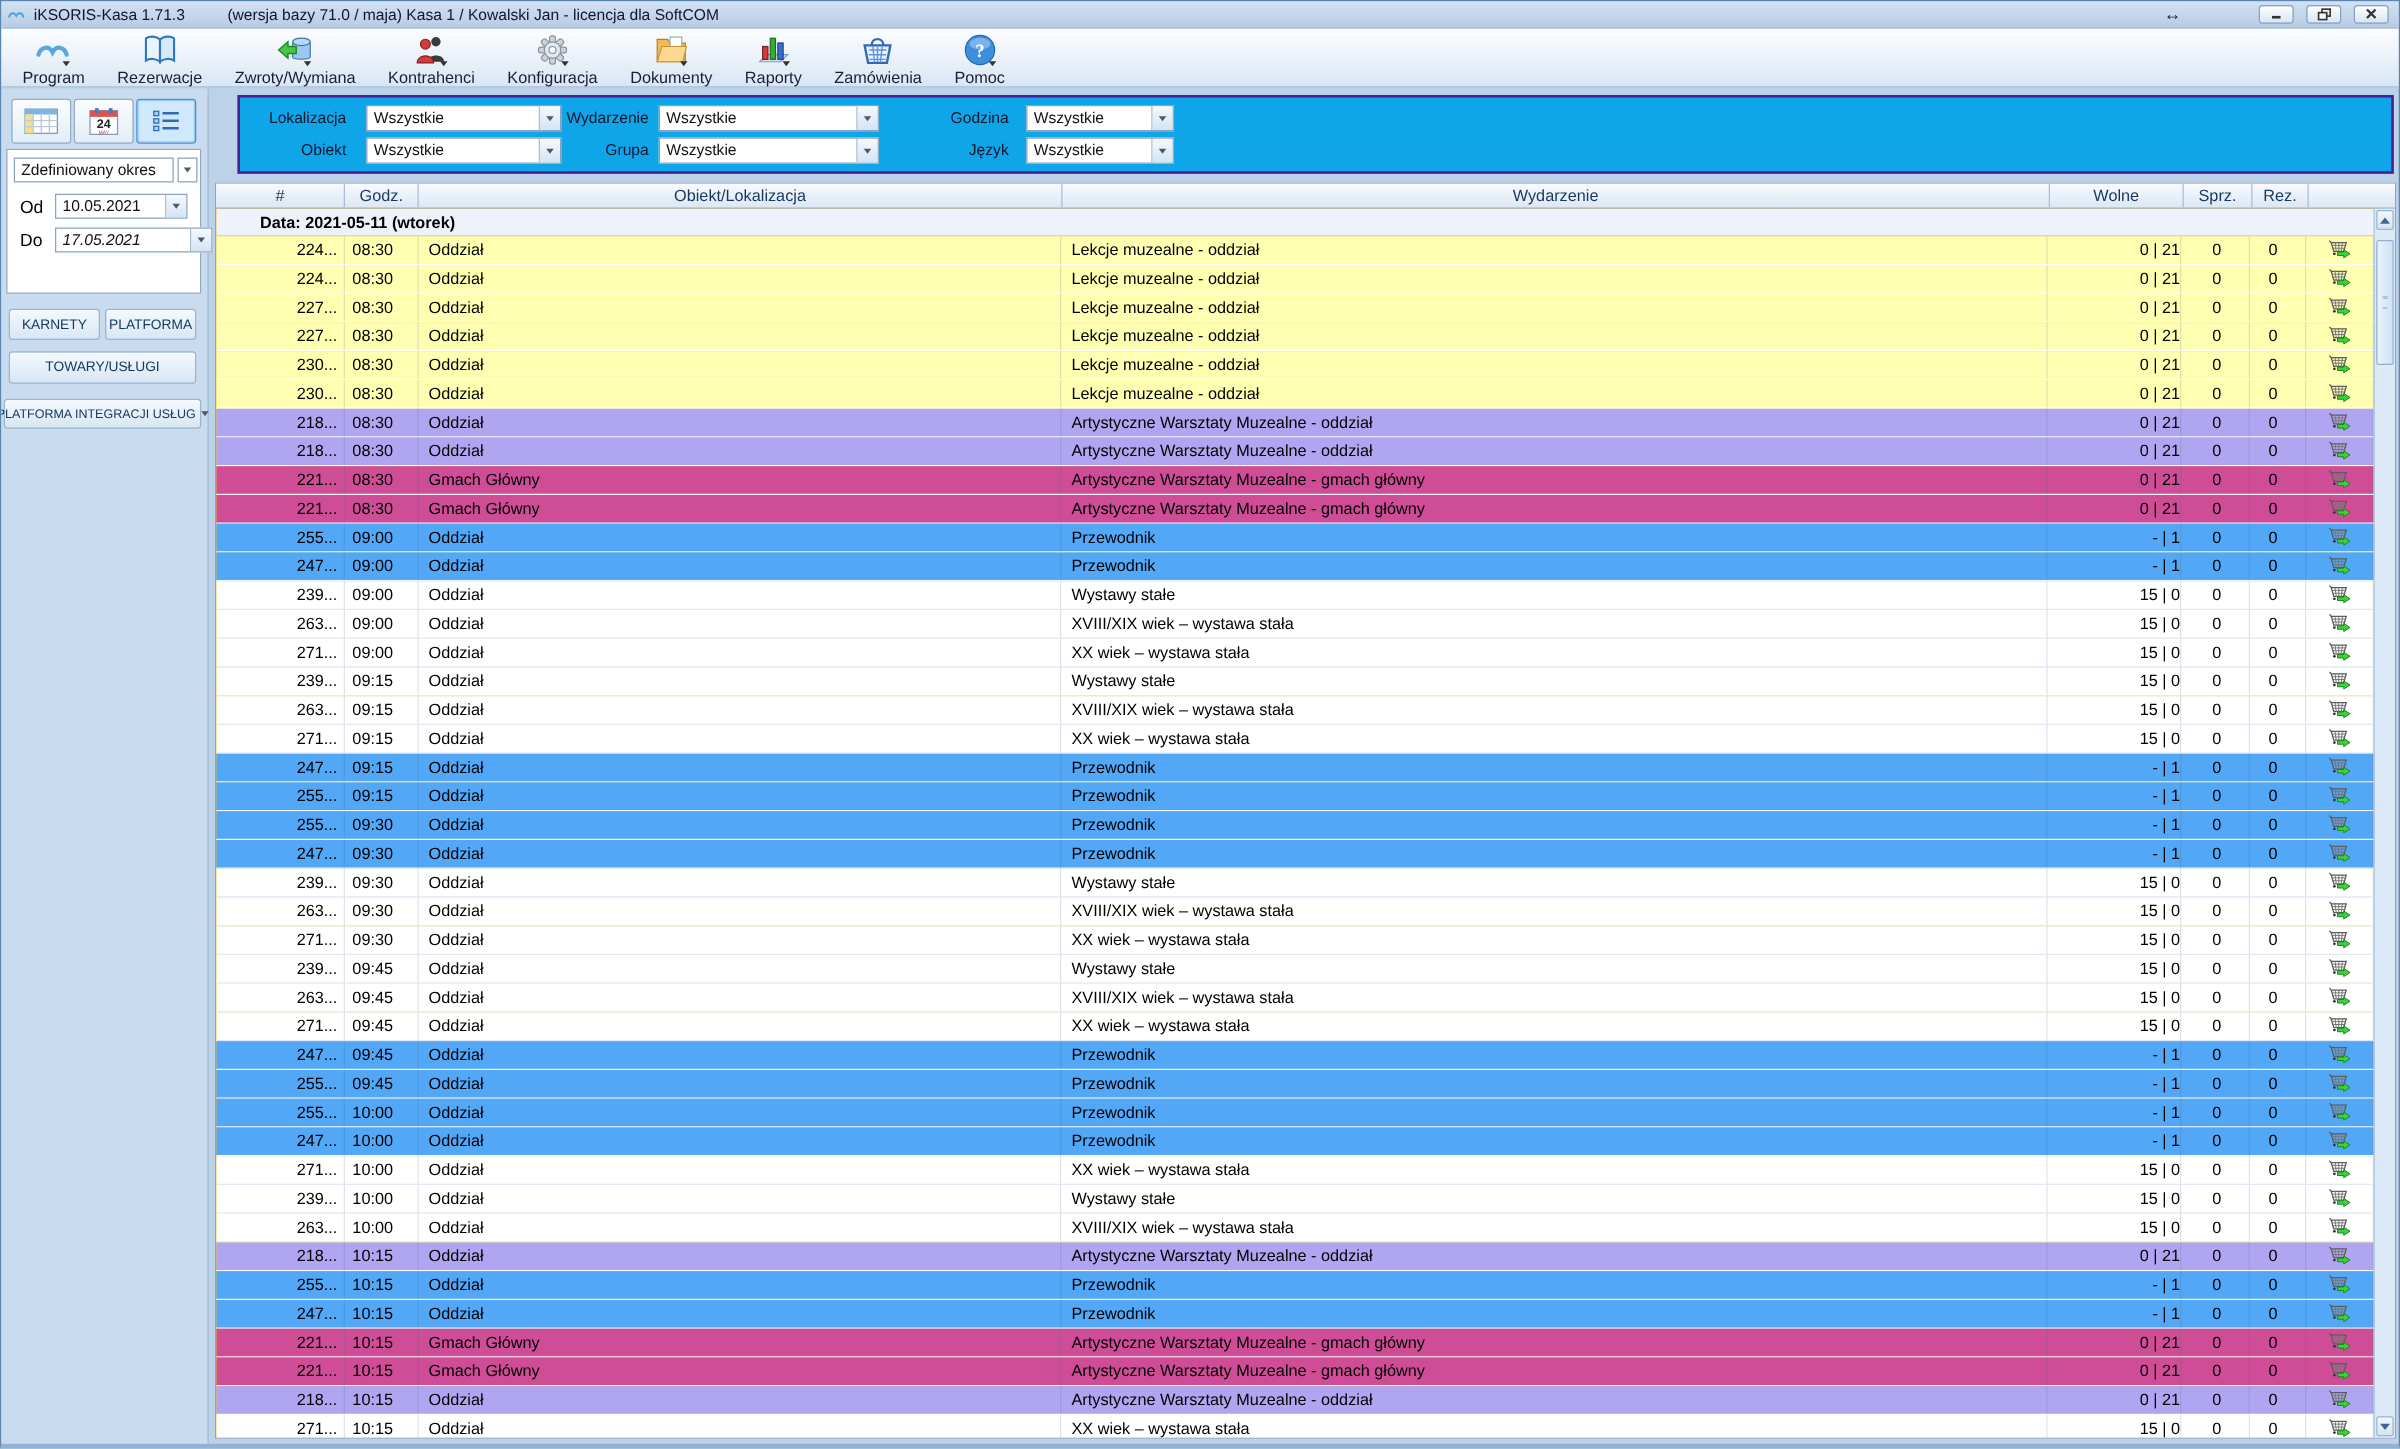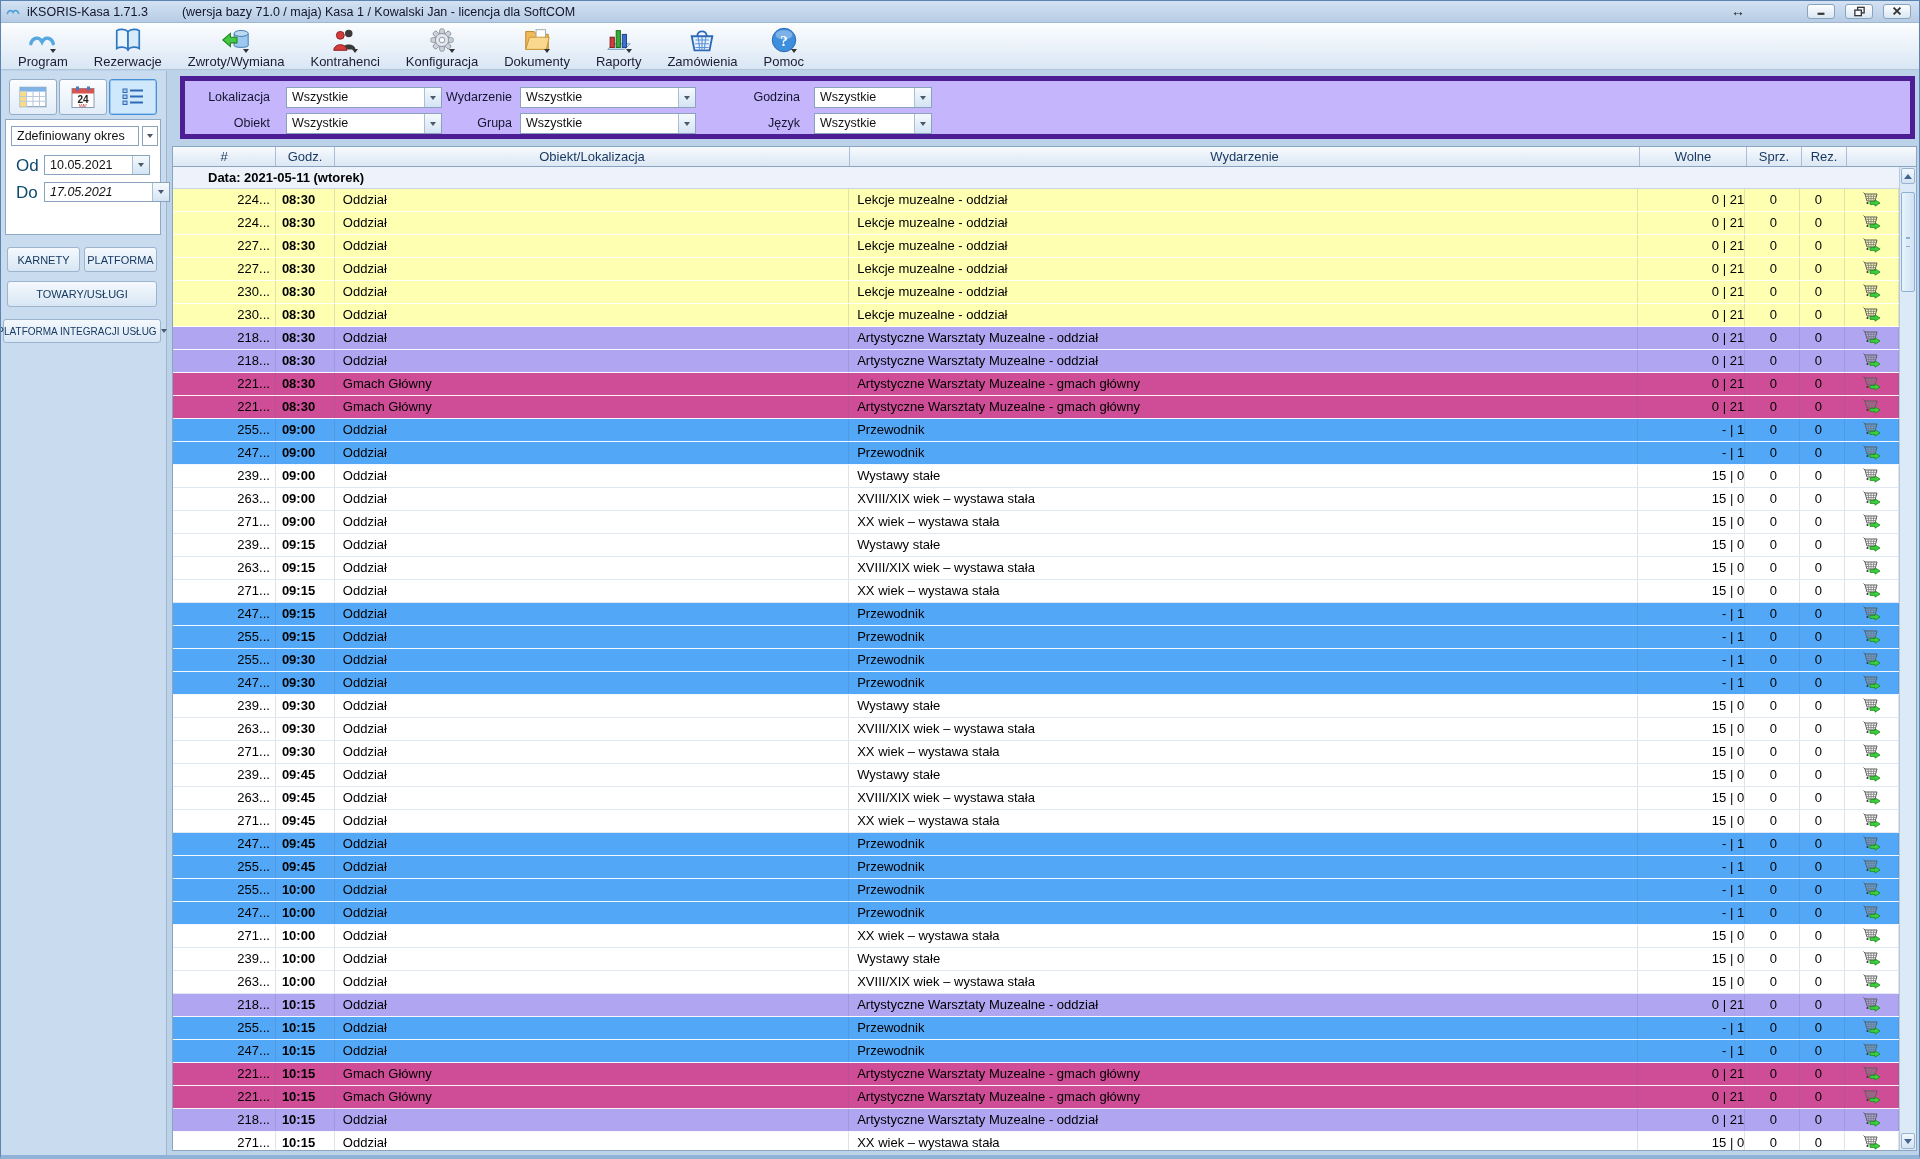--- a/index.html
+++ b/index.html
@@ -39,50 +39,50 @@
   .side-panel { position:absolute; left:4px; top:48px; width:156px; height:116px;
     background:#fff; border:1px solid #8fa8c4; }
   .combo { position:relative; background:#fff; border:1px solid #89a3bd; height:20px;
     font-size:12.5px; line-height:18px; padding:0 20px 0 5px; color:#111; white-space:nowrap; overflow:hidden; }
   .combo .cbtn { position:absolute; right:0; top:0; bottom:0; width:17px;
     background:linear-gradient(#f5f9fd,#d4e4f4); border-left:1px solid #a8c0d6;
     display:flex; align-items:center; justify-content:center; }
   .tri { width:0; height:0; border-left:3.5px solid transparent; border-right:3.5px solid transparent; border-top:4px solid #4a5a6a; }
   .tri-up { width:0; height:0; border-left:4px solid transparent; border-right:4px solid transparent; border-bottom:5px solid #44658c; }
   .tri-dn { width:0; height:0; border-left:4px solid transparent; border-right:4px solid transparent; border-top:5px solid #44658c; }
-  .side-label { position:absolute; font-size:17px; color:#0c4a6e; line-height:19px; }
+  .side-label { position:absolute; font-size:14px; color:#000000; line-height:19px; }
   .side-btn { position:absolute; background:linear-gradient(#f4f9fd,#d8e6f4);
     border:1px solid #9cb4cd; border-radius:3px; font-size:11px; color:#173a62;
     display:flex; align-items:center; justify-content:center; white-space:nowrap; }
 
   
   .main { position:absolute; left:171px; top:69px; right:2px; bottom:4px; }
-  .filterbar { position:absolute; left:8px; right:2px; top:6px; height:63px;
-    background:#c4b5fd; border:5px solid #4c1d95; }
+  .filterbar { position:absolute; left:18px; right:2px; top:6px; height:63px;
+    background:#0ea5e9; border:2px solid #4c1d95; }
   .flabel { position:absolute; text-align:right; font-size:12.5px; color:#15152e; line-height:21px; }
   .fcombo { position:absolute; height:21px; }
 
   
   .tablewrap { position:absolute; left:0; right:0; top:76px; bottom:0; background:#fff;
     border:1px solid #8aa5c2; }
   .thead { display:flex; height:20px; background:linear-gradient(#f8fbfe,#e7eff8 55%,#dce8f4);
     border-bottom:1px solid #8aa5c2; }
   .th { font-size:13px; color:#17375e; text-align:center; line-height:19px;
     border-right:1px solid #a9bdd4; overflow:hidden; white-space:nowrap; }
   .c-id{width:103px;} .c-time{width:59px;} .c-place{width:515px;} .c-event{width:790px;}
   .c-free{width:107px;} .c-sold{width:55px;} .c-rez{width:45px;} .c-act{width:54px; border-right:none;}
   .tbody { position:absolute; left:0; right:17px; top:20px; bottom:0; overflow:hidden; background:#eab308; }
   .daterow { height:22px; line-height:21px; background:#eef3fb; border-bottom:1px solid #c8d6e8;
     font-size:13px; font-weight:bold; color:#000; padding-left:35px; }
   .trow { display:flex; height:23px; border-bottom:1px solid rgba(255,255,255,0.92); }
   .trow.white-row { border-bottom-color:#dfe8f3; }
   .cell { height:22px; line-height:22px; font-size:13px; color:#000;
     border-right:1px solid rgba(80,100,130,0.18); overflow:hidden; white-space:nowrap; }
   .cell.c-id { text-align:right; padding-right:5px; }
-  .cell.c-time { font-weight:bold; padding-left:6px; }
+  .cell.c-time { font-weight:normal; padding-left:6px; }
   .cell.c-place, .cell.c-event { padding-left:8px; }
   .cell.c-free { text-align:right; }
   .cell.c-sold { text-align:right; padding-right:22px; }
   .cell.c-rez { text-align:right; padding-right:22px; }
   .cell.c-act { display:flex; align-items:center; justify-content:center; }
 
   
   .vscroll { position:absolute; right:0; top:20px; bottom:0; width:17px; background:#dce9f7; border-left:1px solid #b6c9de; }
   .sc-btn { position:absolute; left:1px; right:1px; height:16px; background:linear-gradient(#f2f8fd,#d3e3f3);
     border:1px solid #9ab4d0; border-radius:2px; display:flex; align-items:center; justify-content:center; }

